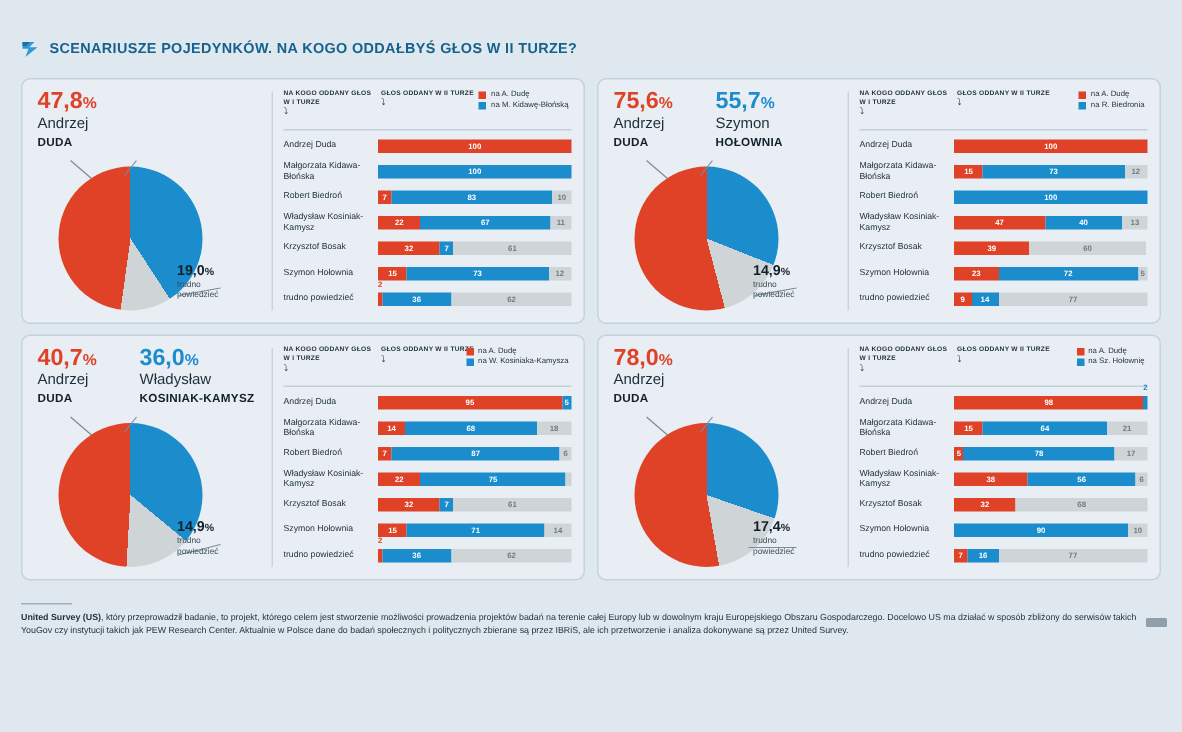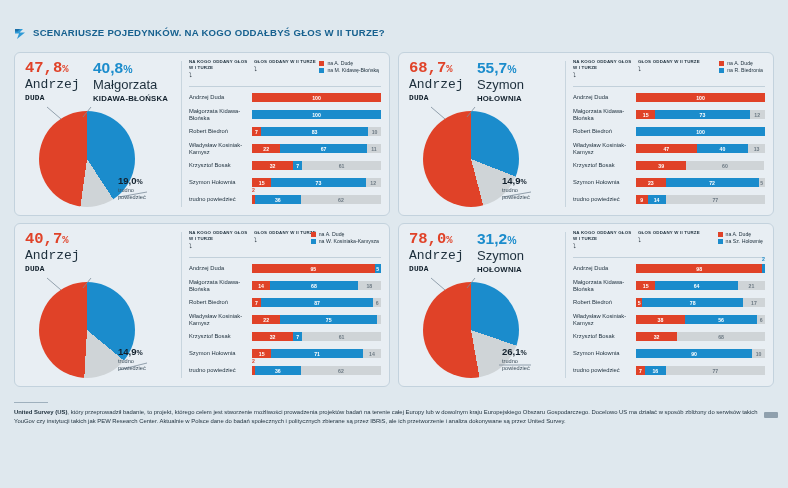--- a/index.html
+++ b/index.html
@@ -28,27 +28,27 @@
     border: 1px solid #c3d2dd;
     border-radius: 6px;
     display: flex;
     position: relative;
   }
 
   
   .pieside { width: 165px; position: relative; padding: 7px 0 0 10px; }
   .pct-row { display: flex; align-items: flex-start; }
   .pct-block { }
-  .pct-block.left { width: 62px; font-family: Liberation Mono, monospace; }
+  .pct-block.left { width: 62px; }
   .pct-block.right { margin-left: 6px; }
   .pct-num { font-size: 15.5px; font-weight: bold; line-height: 1.05; }
   .pct-num .unit { font-size: 10.5px; font-weight: bold; }
   .pct-red { color: #e04228; }
   .pct-blue { color: #1b8ccc; }
-  .cand-first { font-size: 13px; color: #1d2f3c; line-height: 1.25; margin-top: 1px; }
+  .cand-first { font-size: 10px; color: #1d2f3c; line-height: 1.25; margin-top: 1px; }
   .cand-last { font-size: 7.8px; color: #12202c; font-weight: bold; line-height: 1.2; letter-spacing: .2px; }
 
   .pie-wrap { position: absolute; left: 24px; top: 58px; width: 96px; height: 96px; }
   .pie { width: 96px; height: 96px; border-radius: 50%; }
 
   .leader-line { position:absolute; stroke:#7b8c99; stroke-width:.8; fill:none; }
 
   .tn-block { position: absolute; right: 6px; bottom: 14px; text-align: left; width: 56px; }
   .tn-num { font-size: 9.5px; font-weight: bold; color: #12202c; }
   .tn-num .unit { font-size: 7px; }
@@ -117,25 +117,20 @@
     <div class="panel-row">
 
       <div class="panel">
         <div class="pieside">
           <div class="pct-row">
             <div class="pct-block left">
               <div class="pct-num pct-red"><span>47,8</span><span class="unit">%</span></div>
               <div class="cand-first">Andrzej</div>
               <div class="cand-last">DUDA</div>
             </div>
-            <div class="pct-block right">
-              <div class="pct-num pct-blue"><span>40,8</span><span class="unit">%</span></div>
-              <div class="cand-first">Małgorzata</div>
-              <div class="cand-last">KIDAWA-BŁOŃSKA</div>
-            </div>
           </div>
           <div class="pie-wrap">
             <div class="pie" id="pie0" style="background: conic-gradient(rgb(27, 140, 204) 0deg, rgb(27, 140, 204) 146.88deg, rgb(207, 212, 215) 146.88deg, rgb(207, 212, 215) 187.92deg, rgb(224, 66, 40) 187.92deg, rgb(224, 66, 40) 360deg);"></div>
           </div>
           <svg width="165" height="164" style="position:absolute;left:0;top:0;pointer-events:none">
             <path class="leader-line" d="M32 54 L46 66"></path>
             <path class="leader-line" d="M76 54 L68 64"></path>
             <path class="leader-line" d="M132 139 L104 144"></path>
           </svg>
           <div class="tn-block">
@@ -253,21 +248,21 @@
                 </div>
               </div>
             </div>
         </div>
       </div>
 
       <div class="panel">
         <div class="pieside">
           <div class="pct-row">
             <div class="pct-block left">
-              <div class="pct-num pct-red"><span>68,7</span><span class="unit">%</span></div>
+              <div class="pct-num pct-red"><span>75,6</span><span class="unit">%</span></div>
               <div class="cand-first">Andrzej</div>
               <div class="cand-last">DUDA</div>
             </div>
             <div class="pct-block right">
               <div class="pct-num pct-blue"><span>55,7</span><span class="unit">%</span></div>
               <div class="cand-first">Szymon</div>
               <div class="cand-last">HOŁOWNIA</div>
             </div>
           </div>
           <div class="pie-wrap">
@@ -398,20 +393,25 @@
     <div class="panel-row">
 
       <div class="panel">
         <div class="pieside">
           <div class="pct-row">
             <div class="pct-block left">
               <div class="pct-num pct-red"><span>40,7</span><span class="unit">%</span></div>
               <div class="cand-first">Andrzej</div>
               <div class="cand-last">DUDA</div>
             </div>
+            <div class="pct-block right">
+              <div class="pct-num pct-blue"><span>36,0</span><span class="unit">%</span></div>
+              <div class="cand-first">Władysław</div>
+              <div class="cand-last">KOSINIAK-KAMYSZ</div>
+            </div>
           </div>
           <div class="pie-wrap">
             <div class="pie" id="pie2" style="background: conic-gradient(rgb(27, 140, 204) 0deg, rgb(27, 140, 204) 129.6deg, rgb(207, 212, 215) 129.6deg, rgb(207, 212, 215) 183.24deg, rgb(224, 66, 40) 183.24deg, rgb(224, 66, 40) 360deg);"></div>
           </div>
           <svg width="165" height="164" style="position:absolute;left:0;top:0;pointer-events:none">
             <path class="leader-line" d="M32 54 L46 66"></path>
             <path class="leader-line" d="M76 54 L68 64"></path>
             <path class="leader-line" d="M132 139 L104 146"></path>
           </svg>
           <div class="tn-block">
@@ -540,36 +540,31 @@
       </div>
 
       <div class="panel">
         <div class="pieside">
           <div class="pct-row">
             <div class="pct-block left">
               <div class="pct-num pct-red"><span>78,0</span><span class="unit">%</span></div>
               <div class="cand-first">Andrzej</div>
               <div class="cand-last">DUDA</div>
             </div>
-            <div class="pct-block right">
-              <div class="pct-num pct-blue"><span>31,2</span><span class="unit">%</span></div>
-              <div class="cand-first">Szymon</div>
-              <div class="cand-last">HOŁOWNIA</div>
-            </div>
           </div>
           <div class="pie-wrap">
             <div class="pie" id="pie3" style="background: conic-gradient(rgb(27, 140, 204) 0deg, rgb(27, 140, 204) 109.05deg, rgb(207, 212, 215) 109.05deg, rgb(207, 212, 215) 169.86deg, rgb(224, 66, 40) 169.86deg, rgb(224, 66, 40) 360deg);"></div>
           </div>
           <svg width="165" height="164" style="position:absolute;left:0;top:0;pointer-events:none">
             <path class="leader-line" d="M32 54 L46 66"></path>
             <path class="leader-line" d="M76 54 L68 64"></path>
             <path class="leader-line" d="M132 141 L100 141"></path>
           </svg>
           <div class="tn-block">
-            <div class="tn-num"><span>26,1</span><span class="unit">%</span></div>
+            <div class="tn-num"><span>17,4</span><span class="unit">%</span></div>
             <div class="tn-lbl"><span>trudno</span><br><span>powiedzieć</span></div>
           </div>
         </div>
         <div class="vdiv"></div>
         <div class="barside">
           <div class="bar-head">
             <div class="col1-hdr">
               <div class="mini-hdr">NA KOGO ODDANY GŁOS W I TURZE</div>
               <div class="arrow-dn">⤵</div>
             </div>

